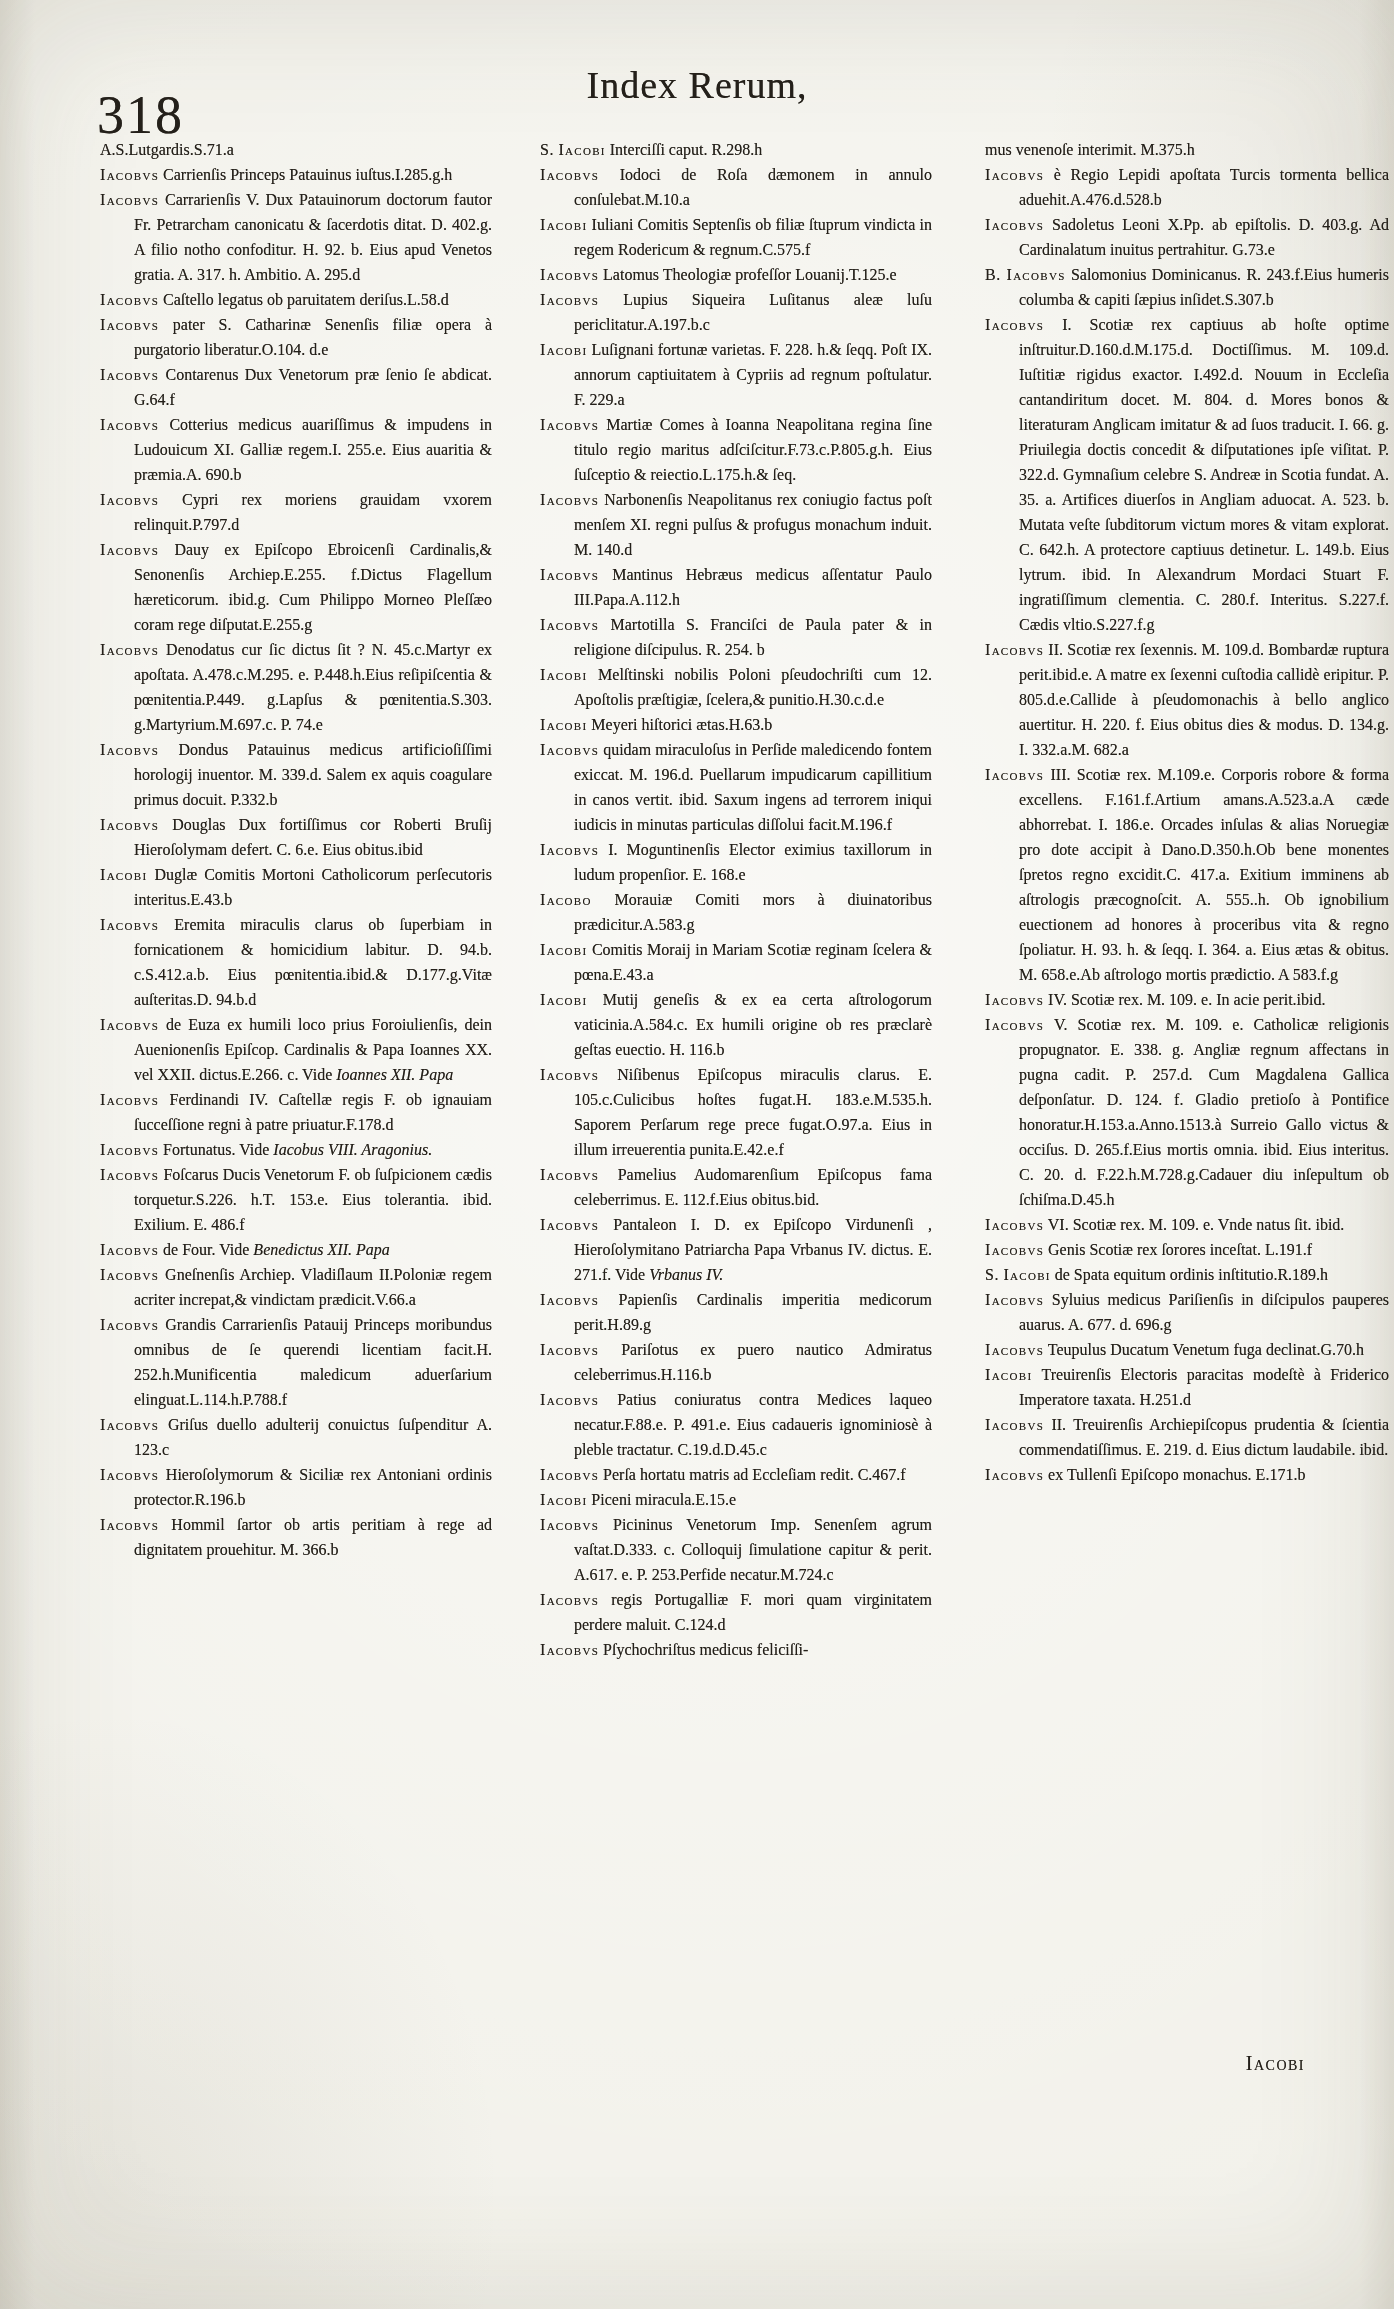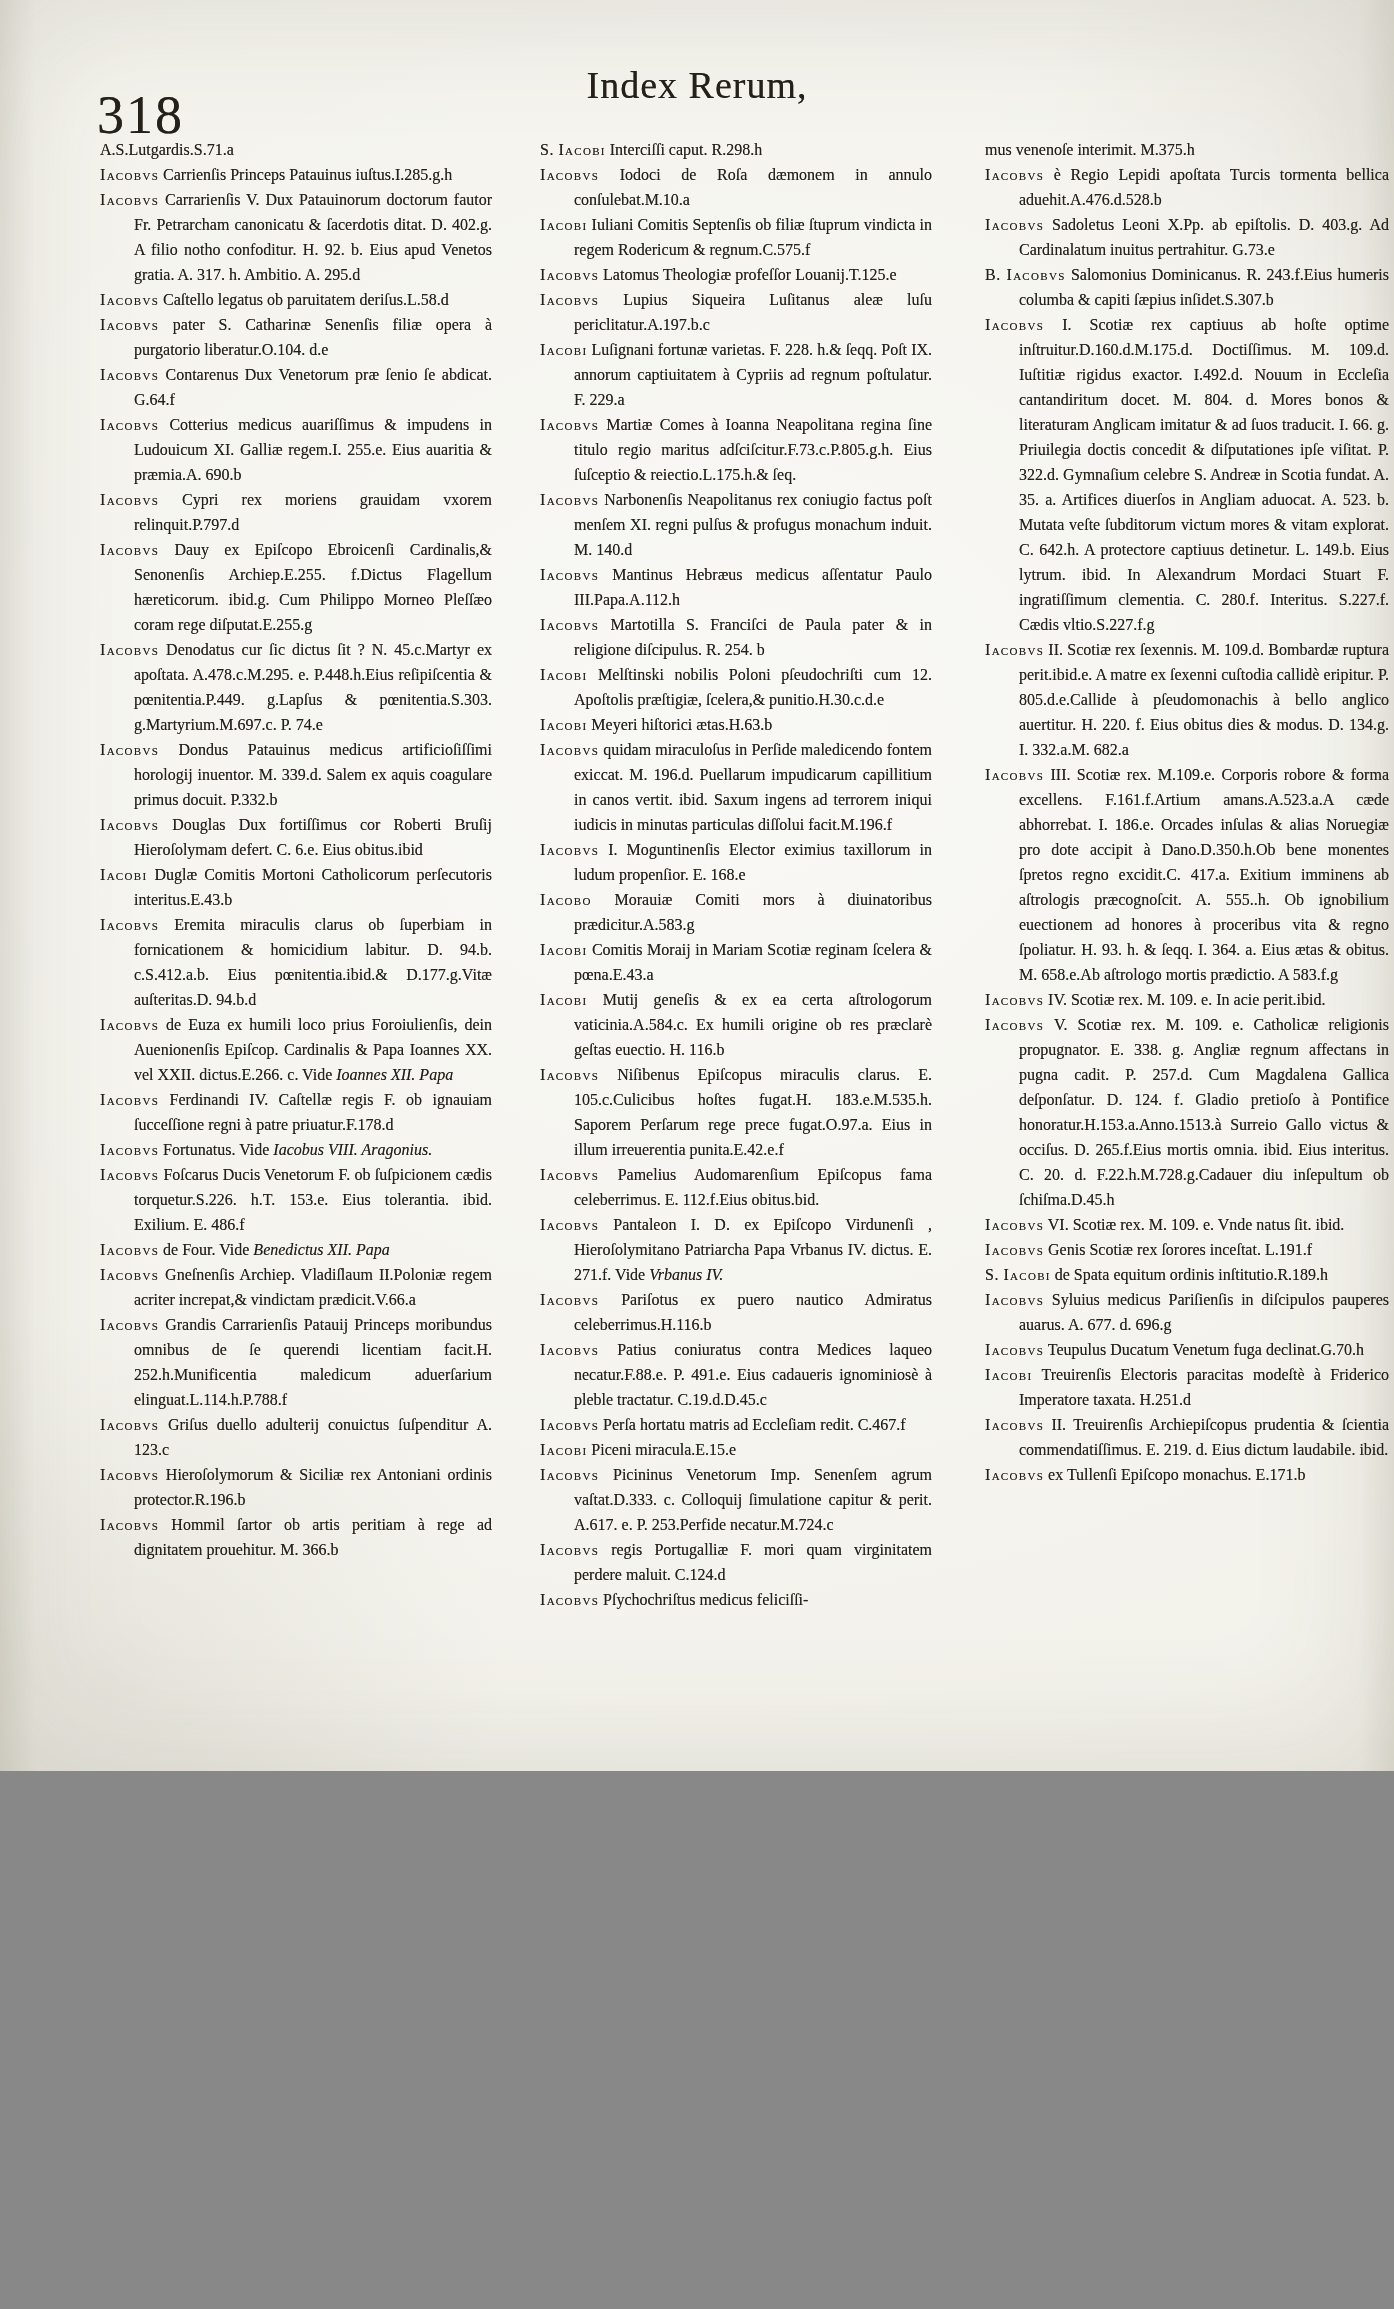--- a/index.html
+++ b/index.html
@@ -1,18 +1,18 @@
 <!DOCTYPE html>
 <html><head>
 <meta charset="utf-8">
 <style>
   html,body{margin:0;padding:0;background:#888;}
   .page{
     position:relative;
-    width:1394px;height:1771px;
+    width:1394px;height:2309px;
     background:
       radial-gradient(ellipse 130% 90% at 52% 42%, rgba(255,255,255,0.55), rgba(255,255,255,0) 70%),
       radial-gradient(ellipse 40% 30% at 8% 95%, rgba(120,110,90,0.10), rgba(120,110,90,0) 70%),
       radial-gradient(ellipse 30% 20% at 96% 6%, rgba(120,110,90,0.08), rgba(120,110,90,0) 70%),
       linear-gradient(90deg,#e2e0d7 0,#f2f1ea 2.5%,#f2f1ea 97.5%,#e5e3da 100%),
       #f1f0e9;
     box-shadow: inset 0 0 140px rgba(95,85,60,0.16);
     font-family:"Liberation Serif", serif;
     color:#24201a;
     overflow:hidden;
@@ -93,20 +93,21 @@
       <div class="entry"><span class="lead">Iacobi</span> <span>Melſtinski nobilis Poloni pſeudochriſti cum 12. Apoſtolis præſtigiæ, ſcelera,&amp; punitio.H.30.c.d.e</span></div>
       <div class="entry"><span class="lead">Iacobi</span> <span>Meyeri hiſtorici ætas.H.63.b</span></div>
       <div class="entry"><span class="lead">Iacobvs</span> <span>quidam miraculoſus in Perſide maledicendo fontem exiccat. M. 196.d. Puellarum impudicarum capillitium in canos vertit. ibid. Saxum ingens ad terrorem iniqui iudicis in minutas particulas diſſolui facit.M.196.f</span></div>
       <div class="entry"><span class="lead">Iacobvs</span> <span>I. Moguntinenſis Elector eximius taxillorum in ludum propenſior. E. 168.e</span></div>
       <div class="entry"><span class="lead">Iacobo</span> <span>Morauiæ Comiti mors à diuinatoribus prædicitur.A.583.g</span></div>
       <div class="entry"><span class="lead">Iacobi</span> <span>Comitis Moraij in Mariam Scotiæ reginam ſcelera &amp; pœna.E.43.a</span></div>
       <div class="entry"><span class="lead">Iacobi</span> <span>Mutij geneſis &amp; ex ea certa aſtrologorum vaticinia.A.584.c. Ex humili origine ob res præclarè geſtas euectio. H. 116.b</span></div>
       <div class="entry"><span class="lead">Iacobvs</span> <span>Niſibenus Epiſcopus miraculis clarus. E. 105.c.Culicibus hoſtes fugat.H. 183.e.M.535.h. Saporem Perſarum rege prece fugat.O.97.a. Eius in illum irreuerentia punita.E.42.e.f</span></div>
       <div class="entry"><span class="lead">Iacobvs</span> <span>Pamelius Audomarenſium Epiſcopus fama celeberrimus. E. 112.f.Eius obitus.bid.</span></div>
       <div class="entry"><span class="lead">Iacobvs</span> <span>Pantaleon I. D. ex Epiſcopo Virdunenſi , Hieroſolymitano Patriarcha Papa Vrbanus IV. dictus. E. 271.f. Vide </span><i>Vrbanus IV.</i></div>
+      <div class="entry"><span class="lead">Iacobvs</span> <span>Papienſis Cardinalis imperitia medicorum perit.H.89.g</span></div>
       <div class="entry"><span class="lead">Iacobvs</span> <span>Pariſotus ex puero nautico Admiratus celeberrimus.H.116.b</span></div>
       <div class="entry"><span class="lead">Iacobvs</span> <span>Patius coniuratus contra Medices laqueo necatur.F.88.e. P. 491.e. Eius cadaueris ignominiosè à pleble tractatur. C.19.d.D.45.c</span></div>
       <div class="entry"><span class="lead">Iacobvs</span> <span>Perſa hortatu matris ad Eccleſiam redit. C.467.f</span></div>
       <div class="entry"><span class="lead">Iacobi</span> <span>Piceni miracula.E.15.e</span></div>
       <div class="entry"><span class="lead">Iacobvs</span> <span>Picininus Venetorum Imp. Senenſem agrum vaſtat.D.333. c. Colloquij ſimulatione capitur &amp; perit. A.617. e. P. 253.Perfide necatur.M.724.c</span></div>
       <div class="entry"><span class="lead">Iacobvs</span> <span>regis Portugalliæ F. mori quam virginitatem perdere maluit. C.124.d</span></div>
       <div class="entry"><span class="lead">Iacobvs</span> <span>Pſychochriſtus medicus feliciſſi-</span></div>
     </div>
   <div class="col col-3">
       <div class="entry"><span>mus venenoſe interimit. M.375.h</span></div>

